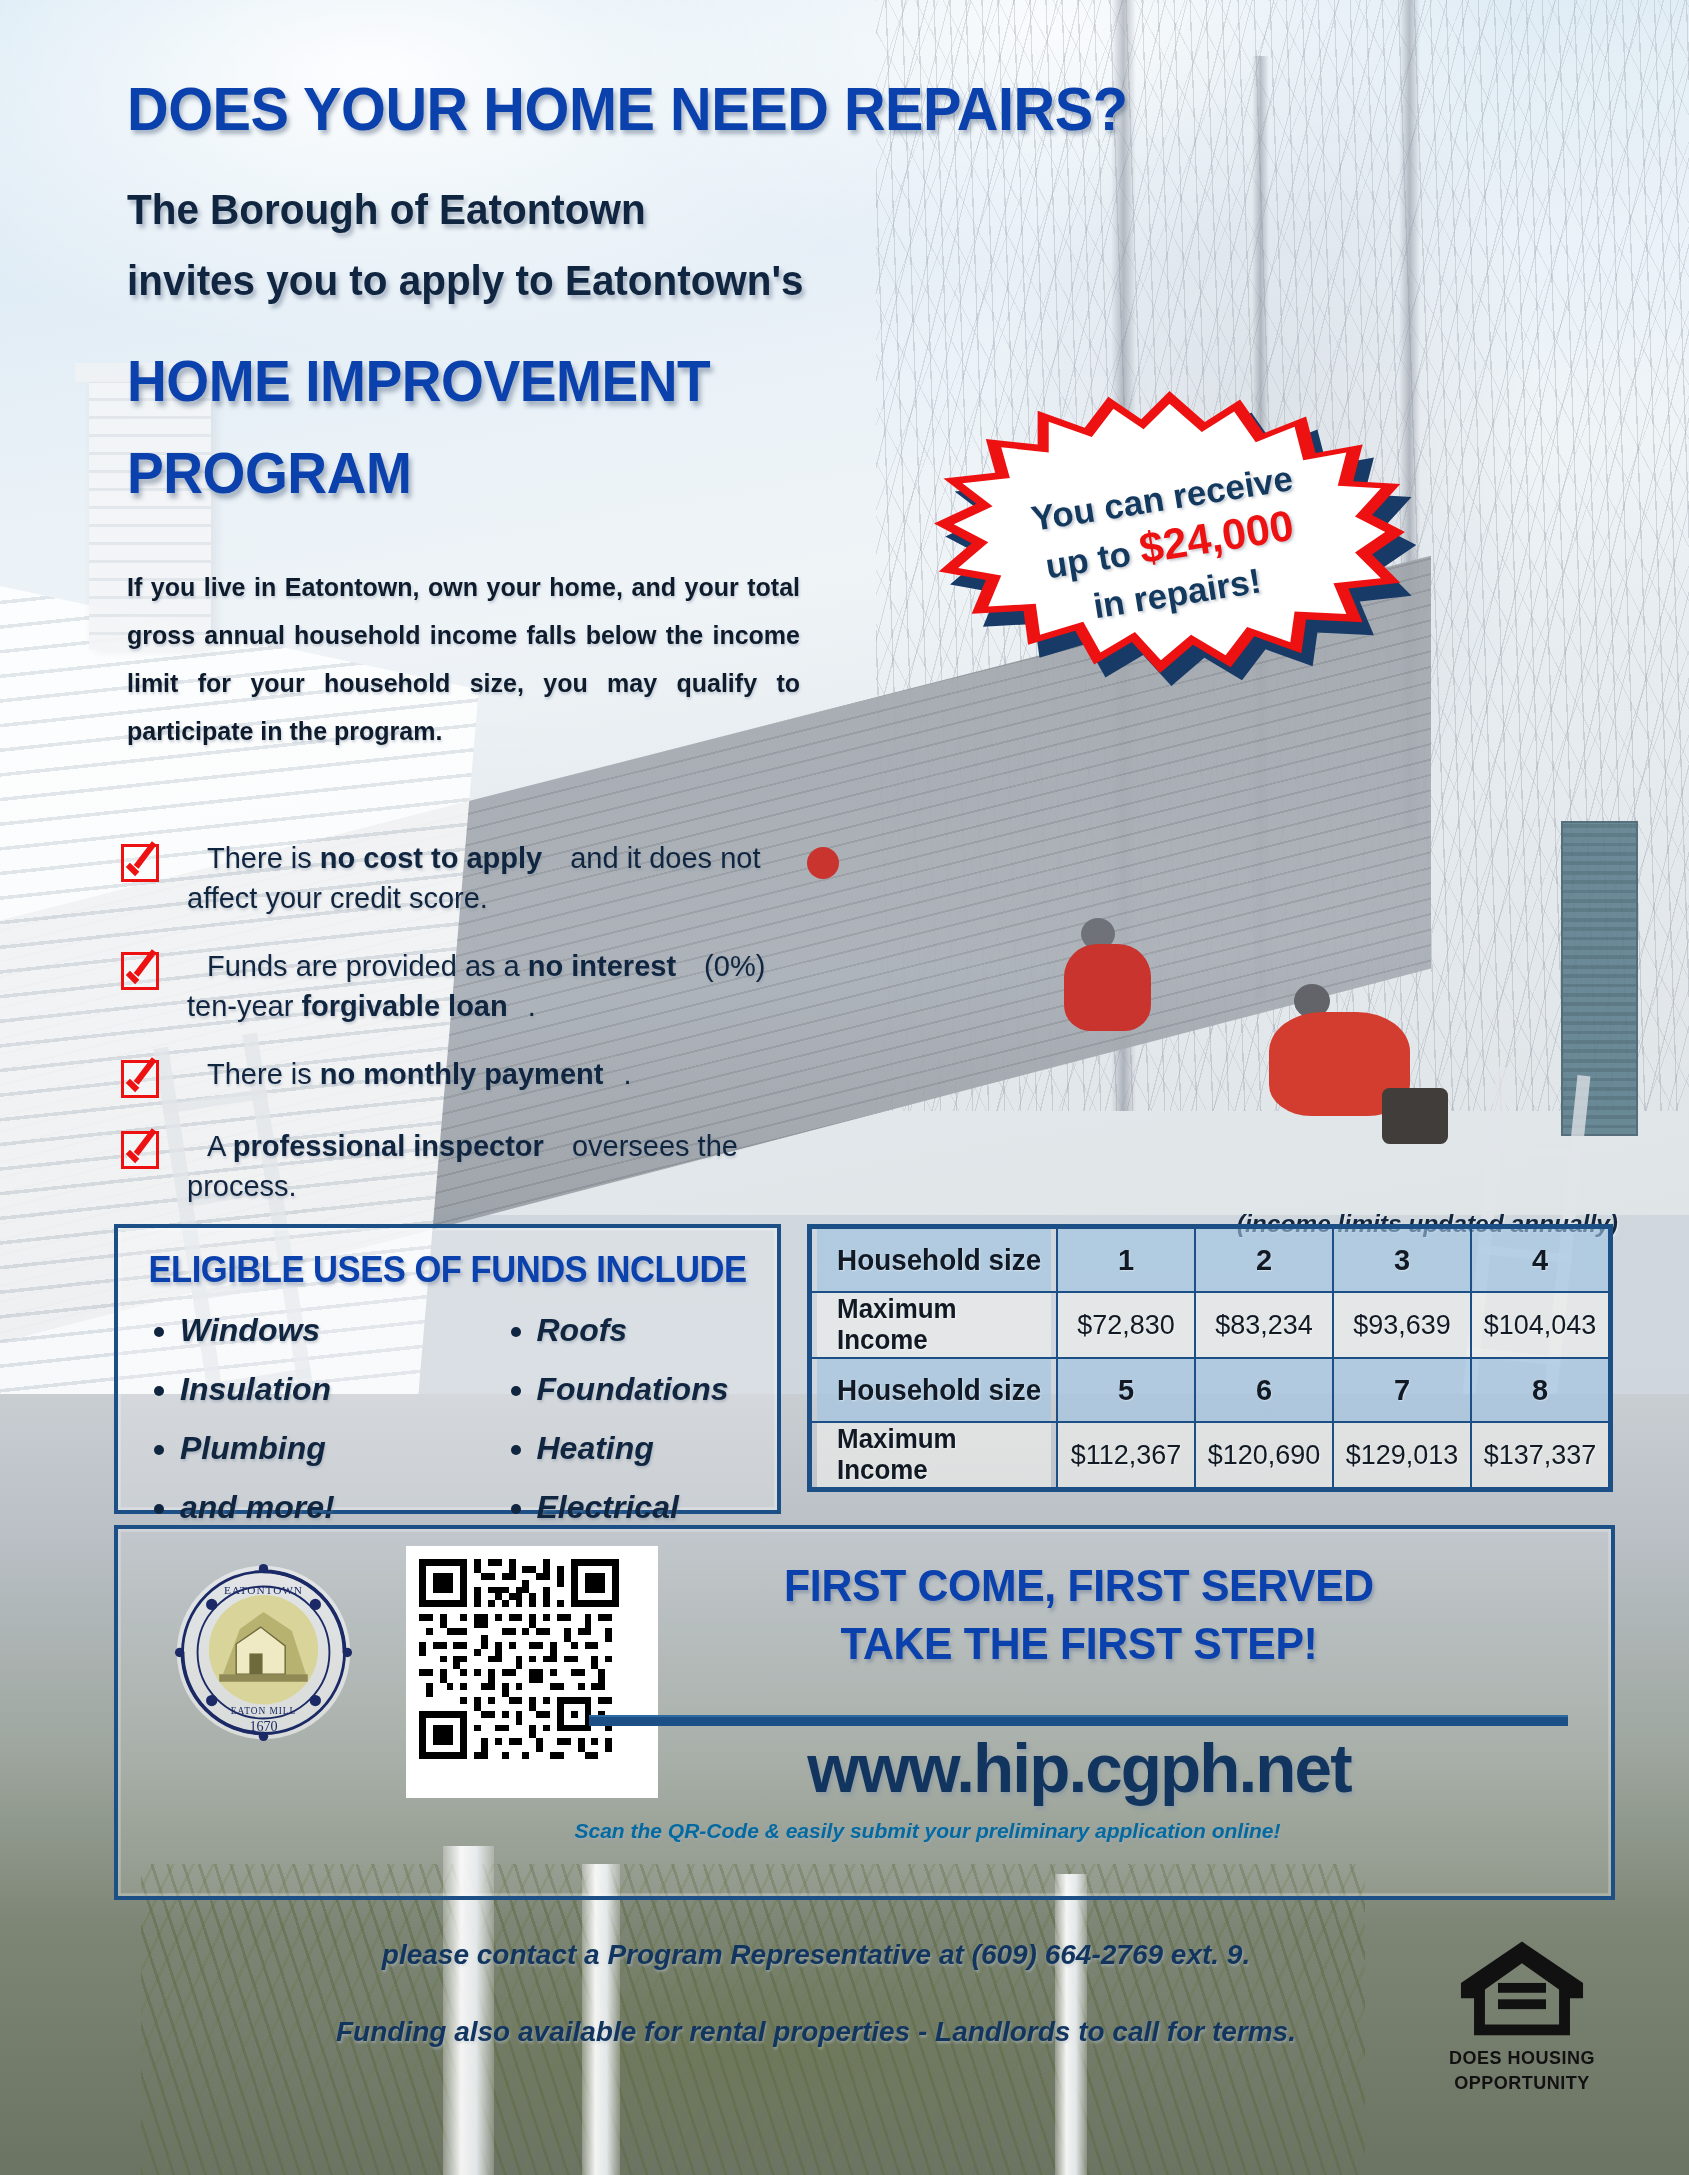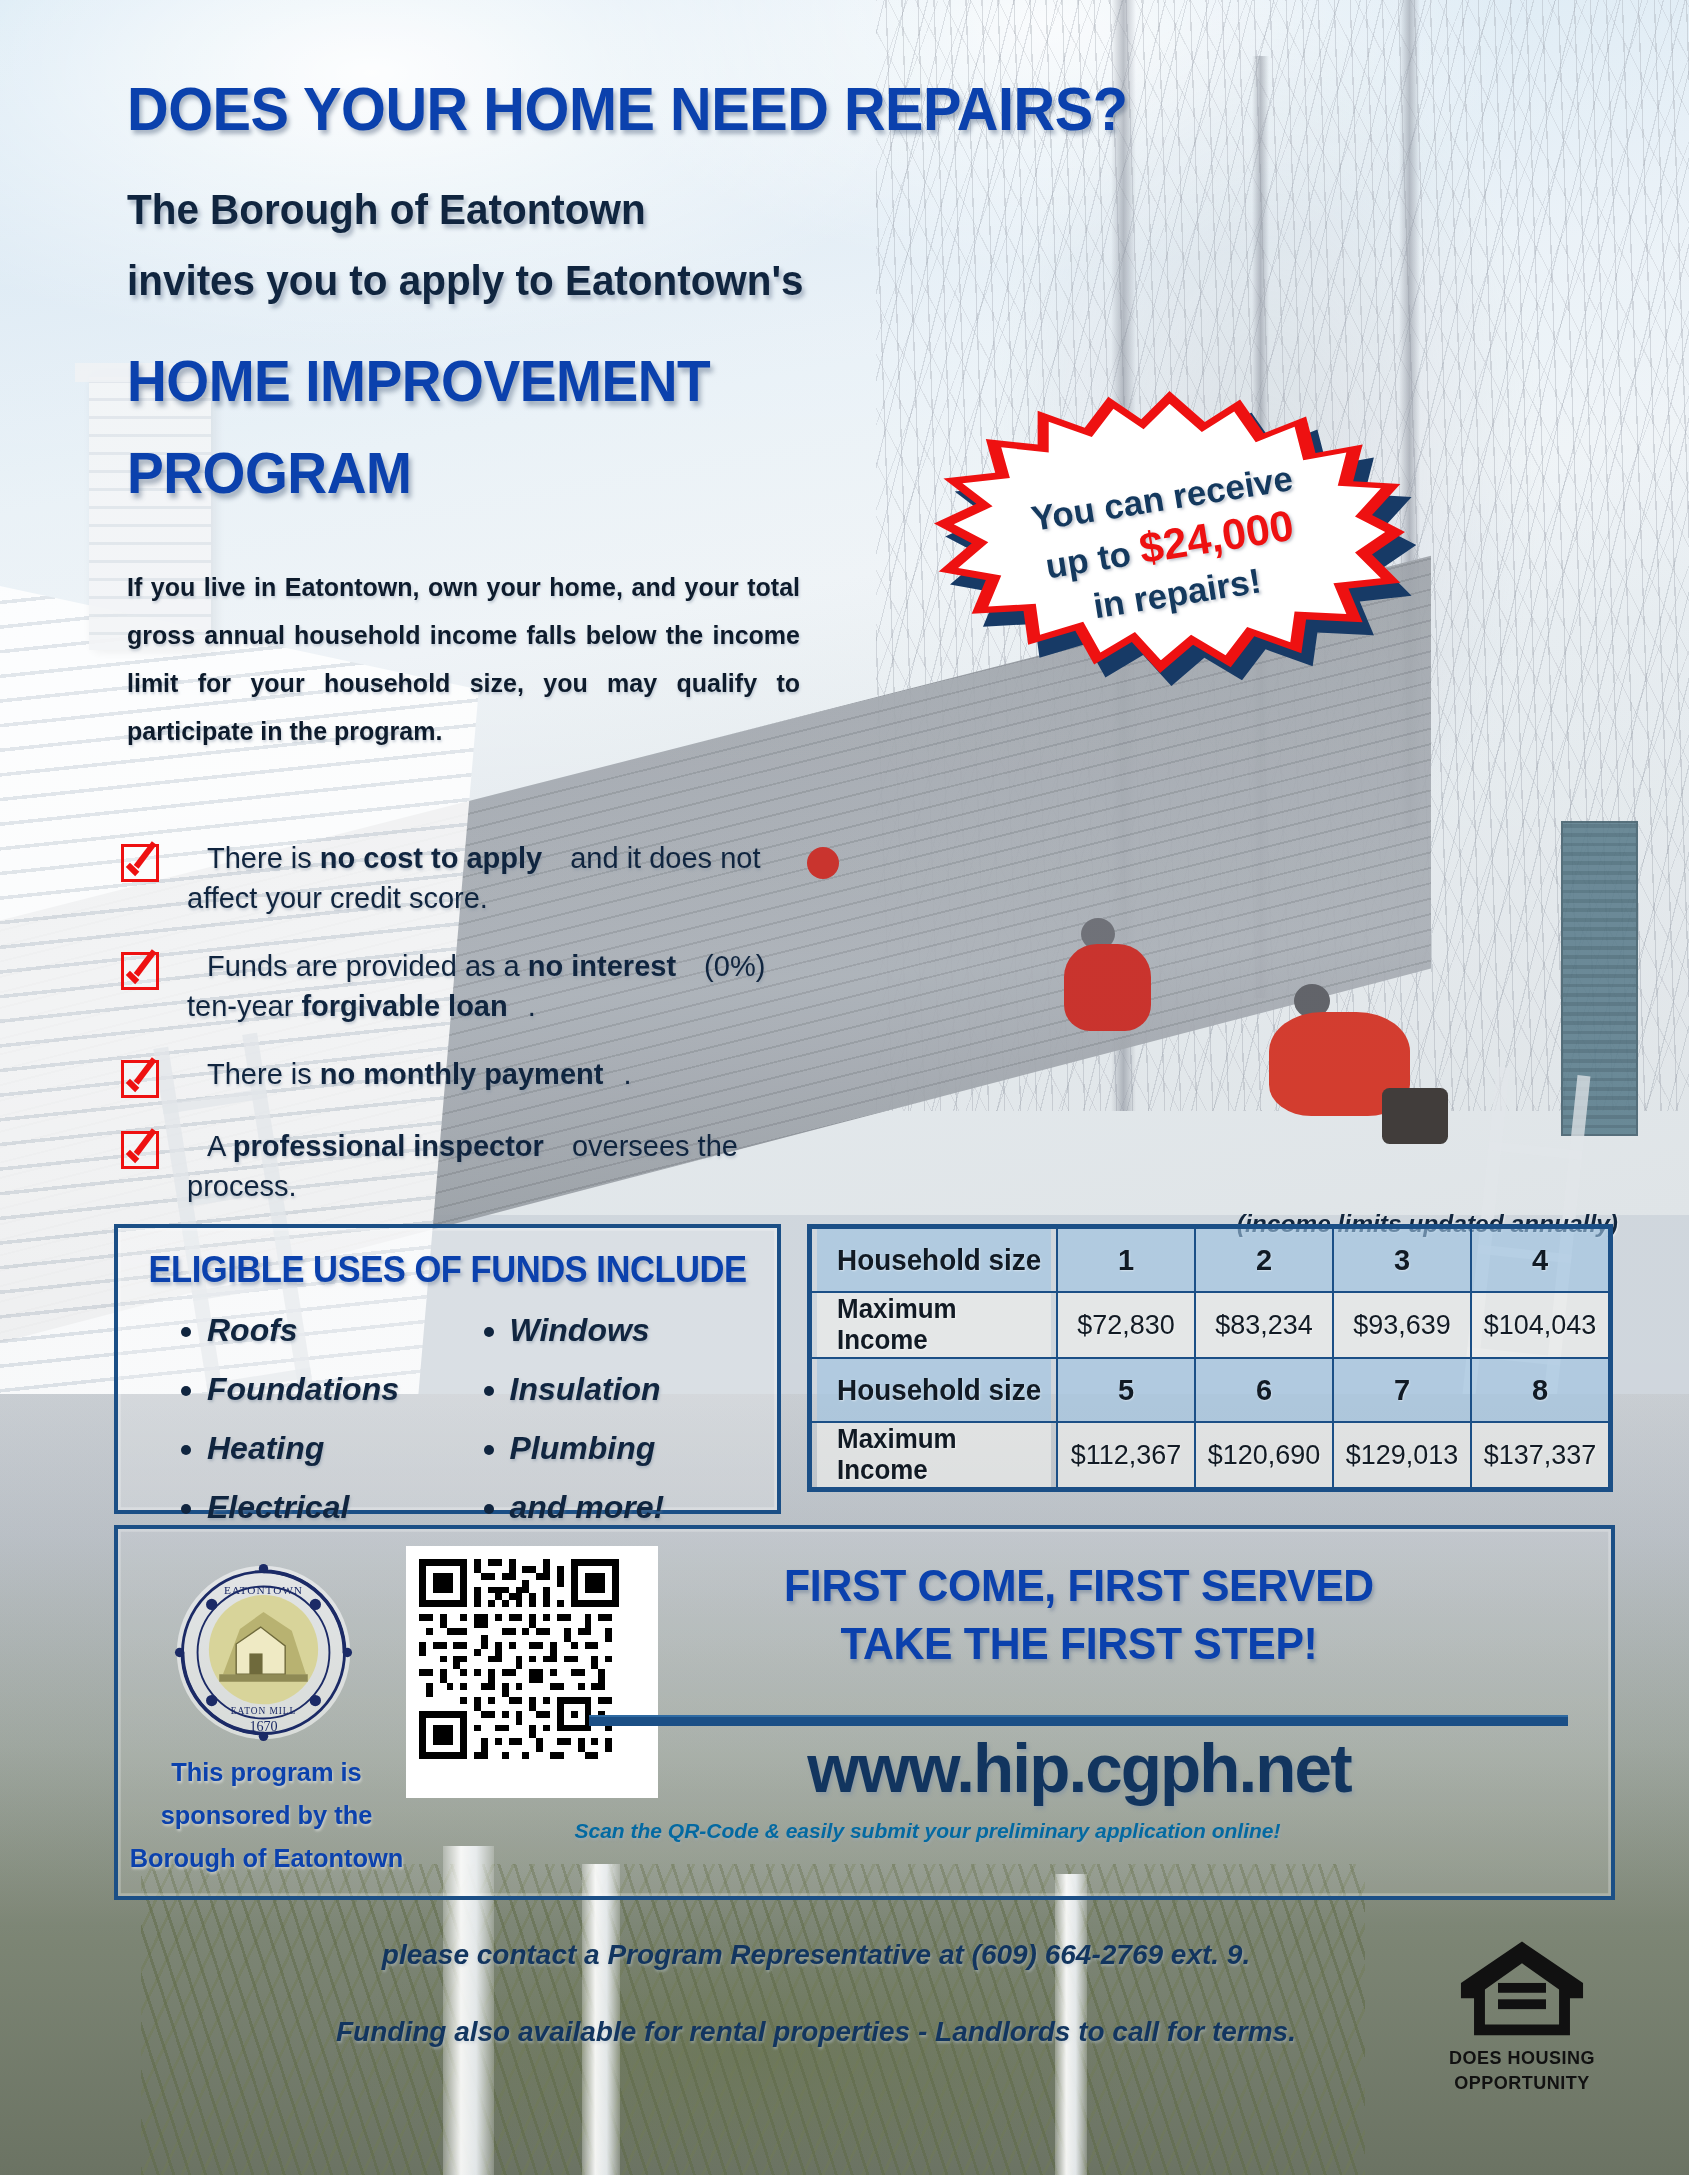--- a/index.html
+++ b/index.html
@@ -398,34 +398,34 @@
         <span class="chk-box"></span>
         <span class="chk-txt"><span class="lt">A </span><b>professional inspector</b><span class="lt"> oversees the process.</span></span>
       </div>
     </div>
 
     <div class="income-note">(income limits updated annually)</div>
 
     <div class="uses-box">
       <div class="uses-title">ELIGIBLE USES OF FUNDS INCLUDE</div>
       <div class="uses-cols">
+        <div class="uses-col right">
+          <ul>
+            <li>Windows</li>
+            <li>Insulation</li>
+            <li>Plumbing</li>
+            <li>and more!</li>
+          </ul>
+        </div>
         <div class="uses-col">
           <ul>
             <li>Roofs</li>
             <li>Foundations</li>
             <li>Heating</li>
             <li>Electrical</li>
-          </ul>
-        </div>
-        <div class="uses-col right">
-          <ul>
-            <li>Windows</li>
-            <li>Insulation</li>
-            <li>Plumbing</li>
-            <li>and more!</li>
           </ul>
         </div>
       </div>
     </div>
 
     <div class="table-wrap">
       <table class="income">
         <tbody>
             <tr class="hdr">
           <td class="lbl">Household size</td>
@@ -484,25 +484,20 @@
           <path d="M52 118 L70 70 L95 52 L125 72 L140 118 Z" fill="#b8b271"></path>
           <path d="M66 118 L66 86 L92 68 L118 88 L118 118 Z" fill="#efeac4" stroke="#6f6a3c" stroke-width="1.5"></path>
           <rect x="80" y="96" width="14" height="22" fill="#6f6a3c"></rect>
           <path d="M48 118 L142 118 L142 126 L48 126 Z" fill="#8f8a55"></path>
           <text x="95" y="33" font-size="12" font-family="'Liberation Serif',serif" fill="#1b2a66" text-anchor="middle" letter-spacing="1">EATONTOWN</text>
           <text x="95" y="160" font-size="10" font-family="'Liberation Serif',serif" fill="#1b2a66" text-anchor="middle" letter-spacing="1">EATON MILL</text>
           <text x="95" y="178" font-size="15" font-family="'Liberation Serif',serif" fill="#1b2a66" text-anchor="middle">1670</text>
         </svg>
       </div>
 
-      <div class="sponsor">
-        <div>This program is</div>
-        <div>sponsored by the</div>
-        <div>Borough of Eatontown</div>
-      </div>
 
       <div class="qr">
         <svg viewBox="0 0 29 29" width="200" height="200" shape-rendering="crispEdges" aria-hidden="true">
           <rect width="29" height="29" fill="#fff"></rect>
           <g fill="#000">
 
             <rect x="0" y="0" width="7" height="1"></rect>
               <rect x="0" y="6" width="7" height="1"></rect>
             <rect x="0" y="0" width="1" height="7"></rect>
               <rect x="6" y="0" width="1" height="7"></rect>

